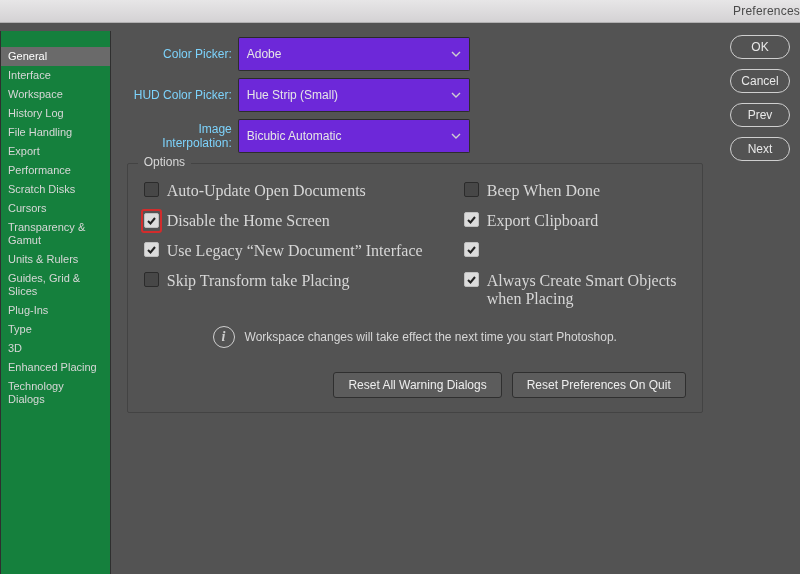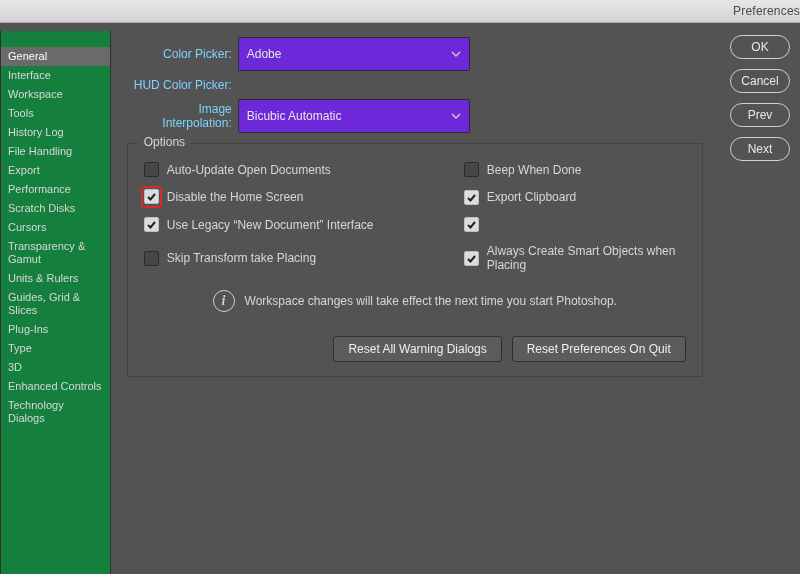--- a/index.html
+++ b/index.html
@@ -120,24 +120,25 @@
     font-size: 12px;
   }
 
   .checkgrid {
     display: grid;
     grid-template-columns: 320px 1fr;
     row-gap: 12px;
   }
   .check {
     display: flex;
-    align-items: center;
-    color: #d7d7d7;
-    font-size: 12px;
-    cursor: pointer;
+    align-items: flex-start;
+    color: #d7d7d7;
+    font-size: 16px;
+    cursor: pointer;
+    font-family: Liberation Serif, serif;
   }
   .checkbox {
     width: 15px; height: 15px;
     border: 1px solid #2b2b2b;
     border-radius: 2px;
     background: #474747;
     box-sizing: border-box;
     margin-right: 8px;
     display: inline-flex;
     align-items: center;
@@ -223,53 +224,60 @@
 <div class="titlebar">
   <span>Preferences</span>
 </div>
 
 <div class="body">
 
   <div class="sidebar" id="sidebar">
       <div class="sidebar-item active"><span>General</span></div>
       <div class="sidebar-item"><span>Interface</span></div>
       <div class="sidebar-item"><span>Workspace</span></div>
-      <div class="sidebar-item"><span>Tools</span></div>
       <div class="sidebar-item"><span>History Log</span></div>
       <div class="sidebar-item"><span>File Handling</span></div>
       <div class="sidebar-item"><span>Export</span></div>
       <div class="sidebar-item"><span>Performance</span></div>
       <div class="sidebar-item"><span>Scratch Disks</span></div>
       <div class="sidebar-item"><span>Cursors</span></div>
       <div class="sidebar-item"><span>Transparency &amp; Gamut</span></div>
       <div class="sidebar-item"><span>Units &amp; Rulers</span></div>
       <div class="sidebar-item"><span>Guides, Grid &amp; Slices</span></div>
       <div class="sidebar-item"><span>Plug-Ins</span></div>
       <div class="sidebar-item"><span>Type</span></div>
       <div class="sidebar-item"><span>3D</span></div>
-      <div class="sidebar-item"><span>Enhanced Controls</span></div>
+      <div class="sidebar-item"><span>Enhanced Placing</span></div>
       <div class="sidebar-item"><span>Technology Dialogs</span></div>
     </div>
 
   <div class="main">
 
     <div class="form-rows">
       <div class="form-row">
         <div class="form-label">Color Picker:</div>
         <div class="select">
           <span>Adobe</span>
           <span class="caret">
             <svg width="10" height="6">
                 <polyline points="1,1 5,5 9,1" fill="none" stroke="#cfcfcf" stroke-width="1.4"></polyline>
               </svg>
           </span>
         </div>
       </div>
       <div class="form-row">
         <div class="form-label">HUD Color Picker:</div>
+        <div class="select">
+          <span>Hue Strip (Small)</span>
+          <span class="caret">
+            <svg width="10" height="6">
+                <polyline points="1,1 5,5 9,1" fill="none" stroke="#cfcfcf" stroke-width="1.4"></polyline>
+              </svg>
+          </span>
+        </div>
       </div>
       <div class="form-row">
         <div class="form-label">Image Interpolation:</div>
         <div class="select">
           <span>Bicubic Automatic</span>
           <span class="caret">
             <svg width="10" height="6">
                 <polyline points="1,1 5,5 9,1" fill="none" stroke="#cfcfcf" stroke-width="1.4"></polyline>
               </svg>
           </span>

